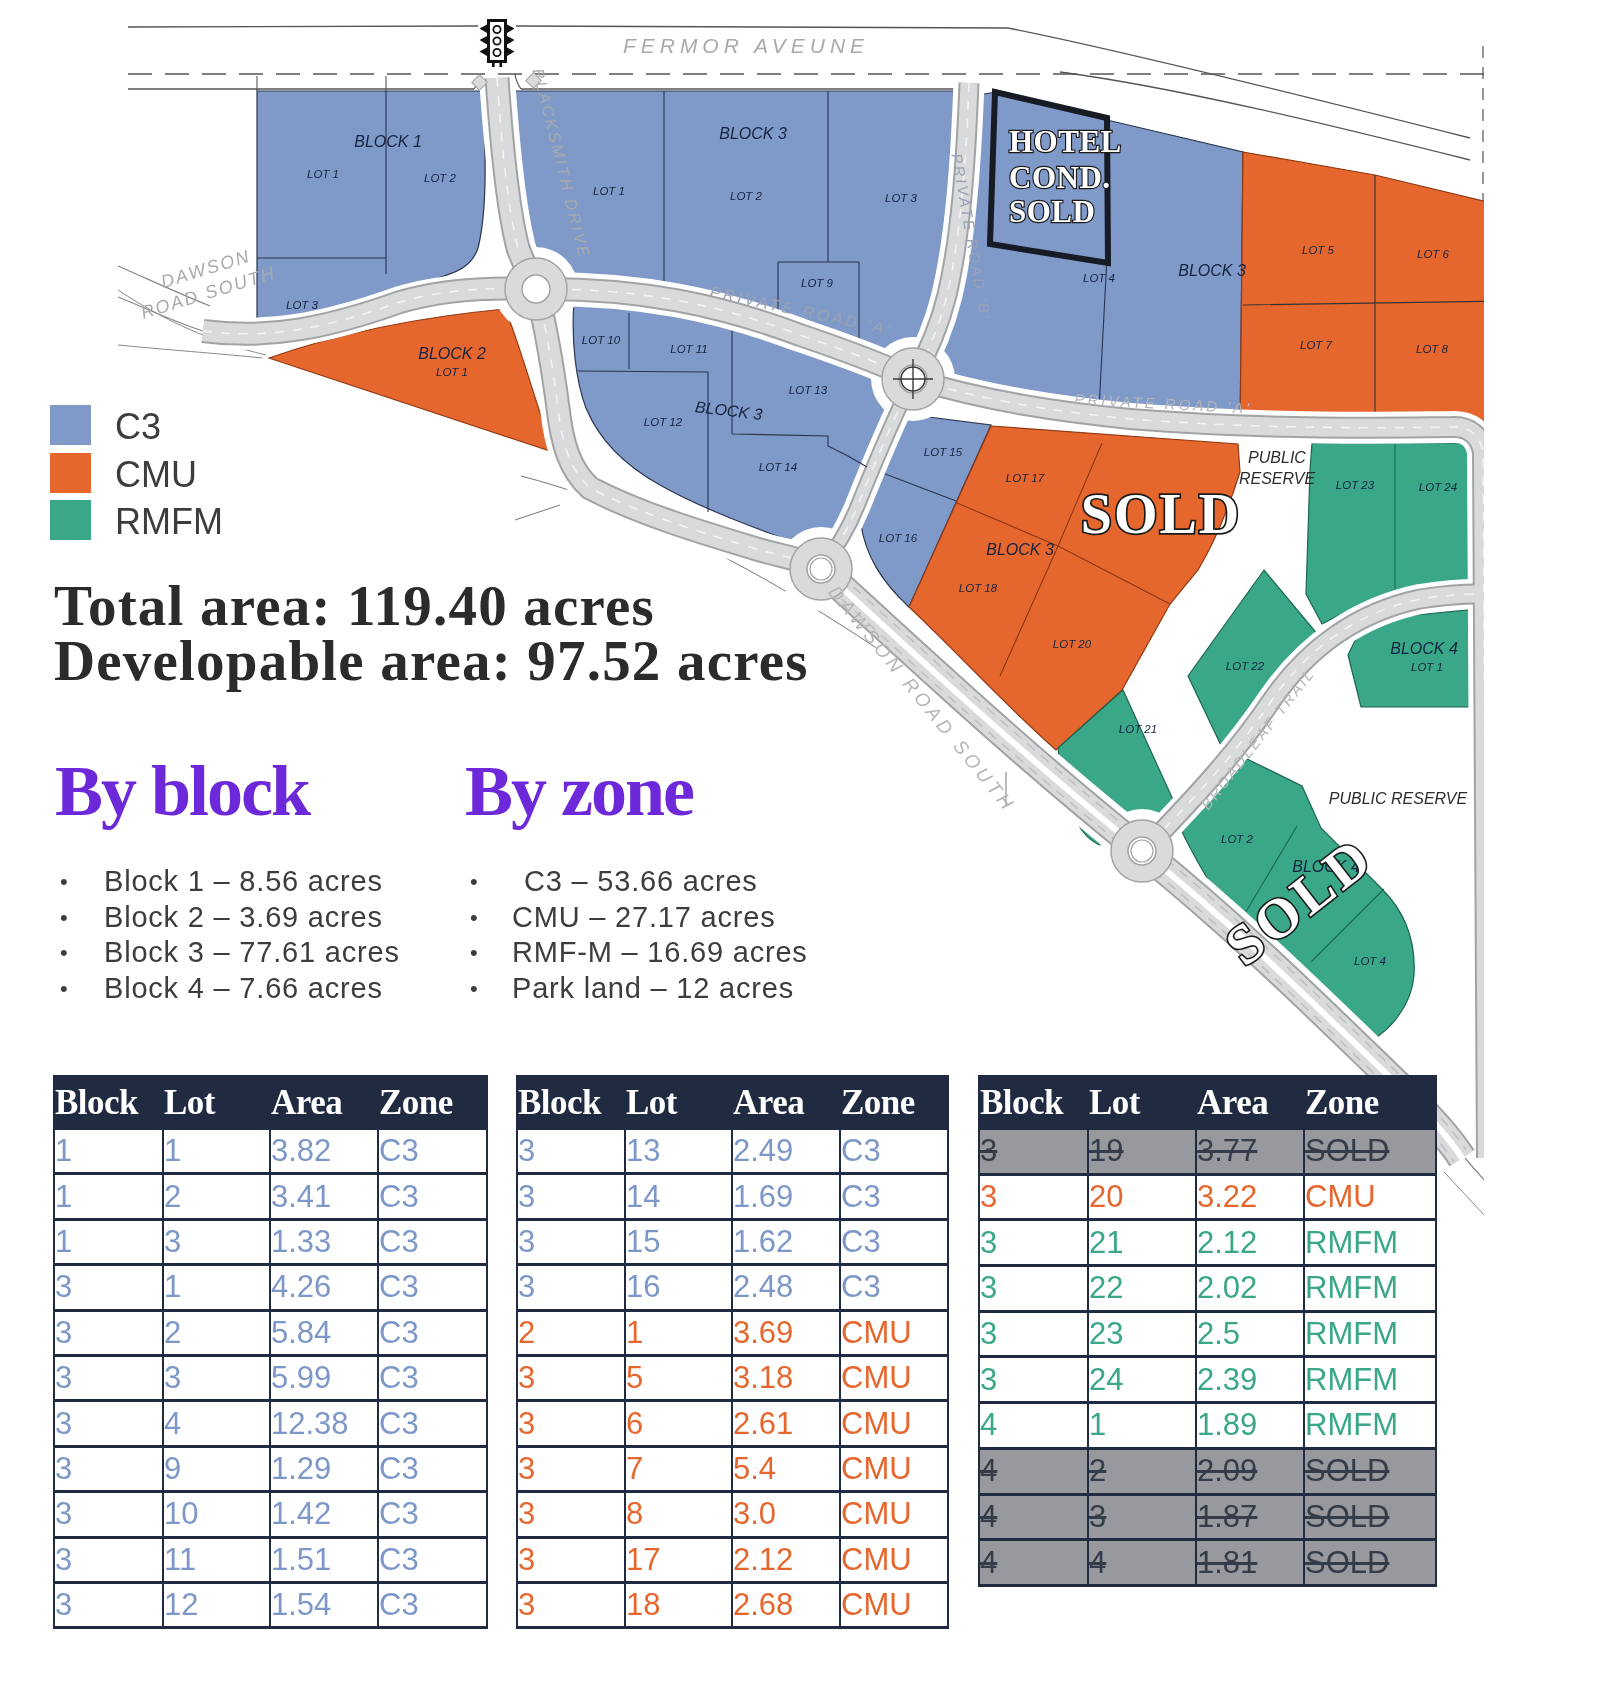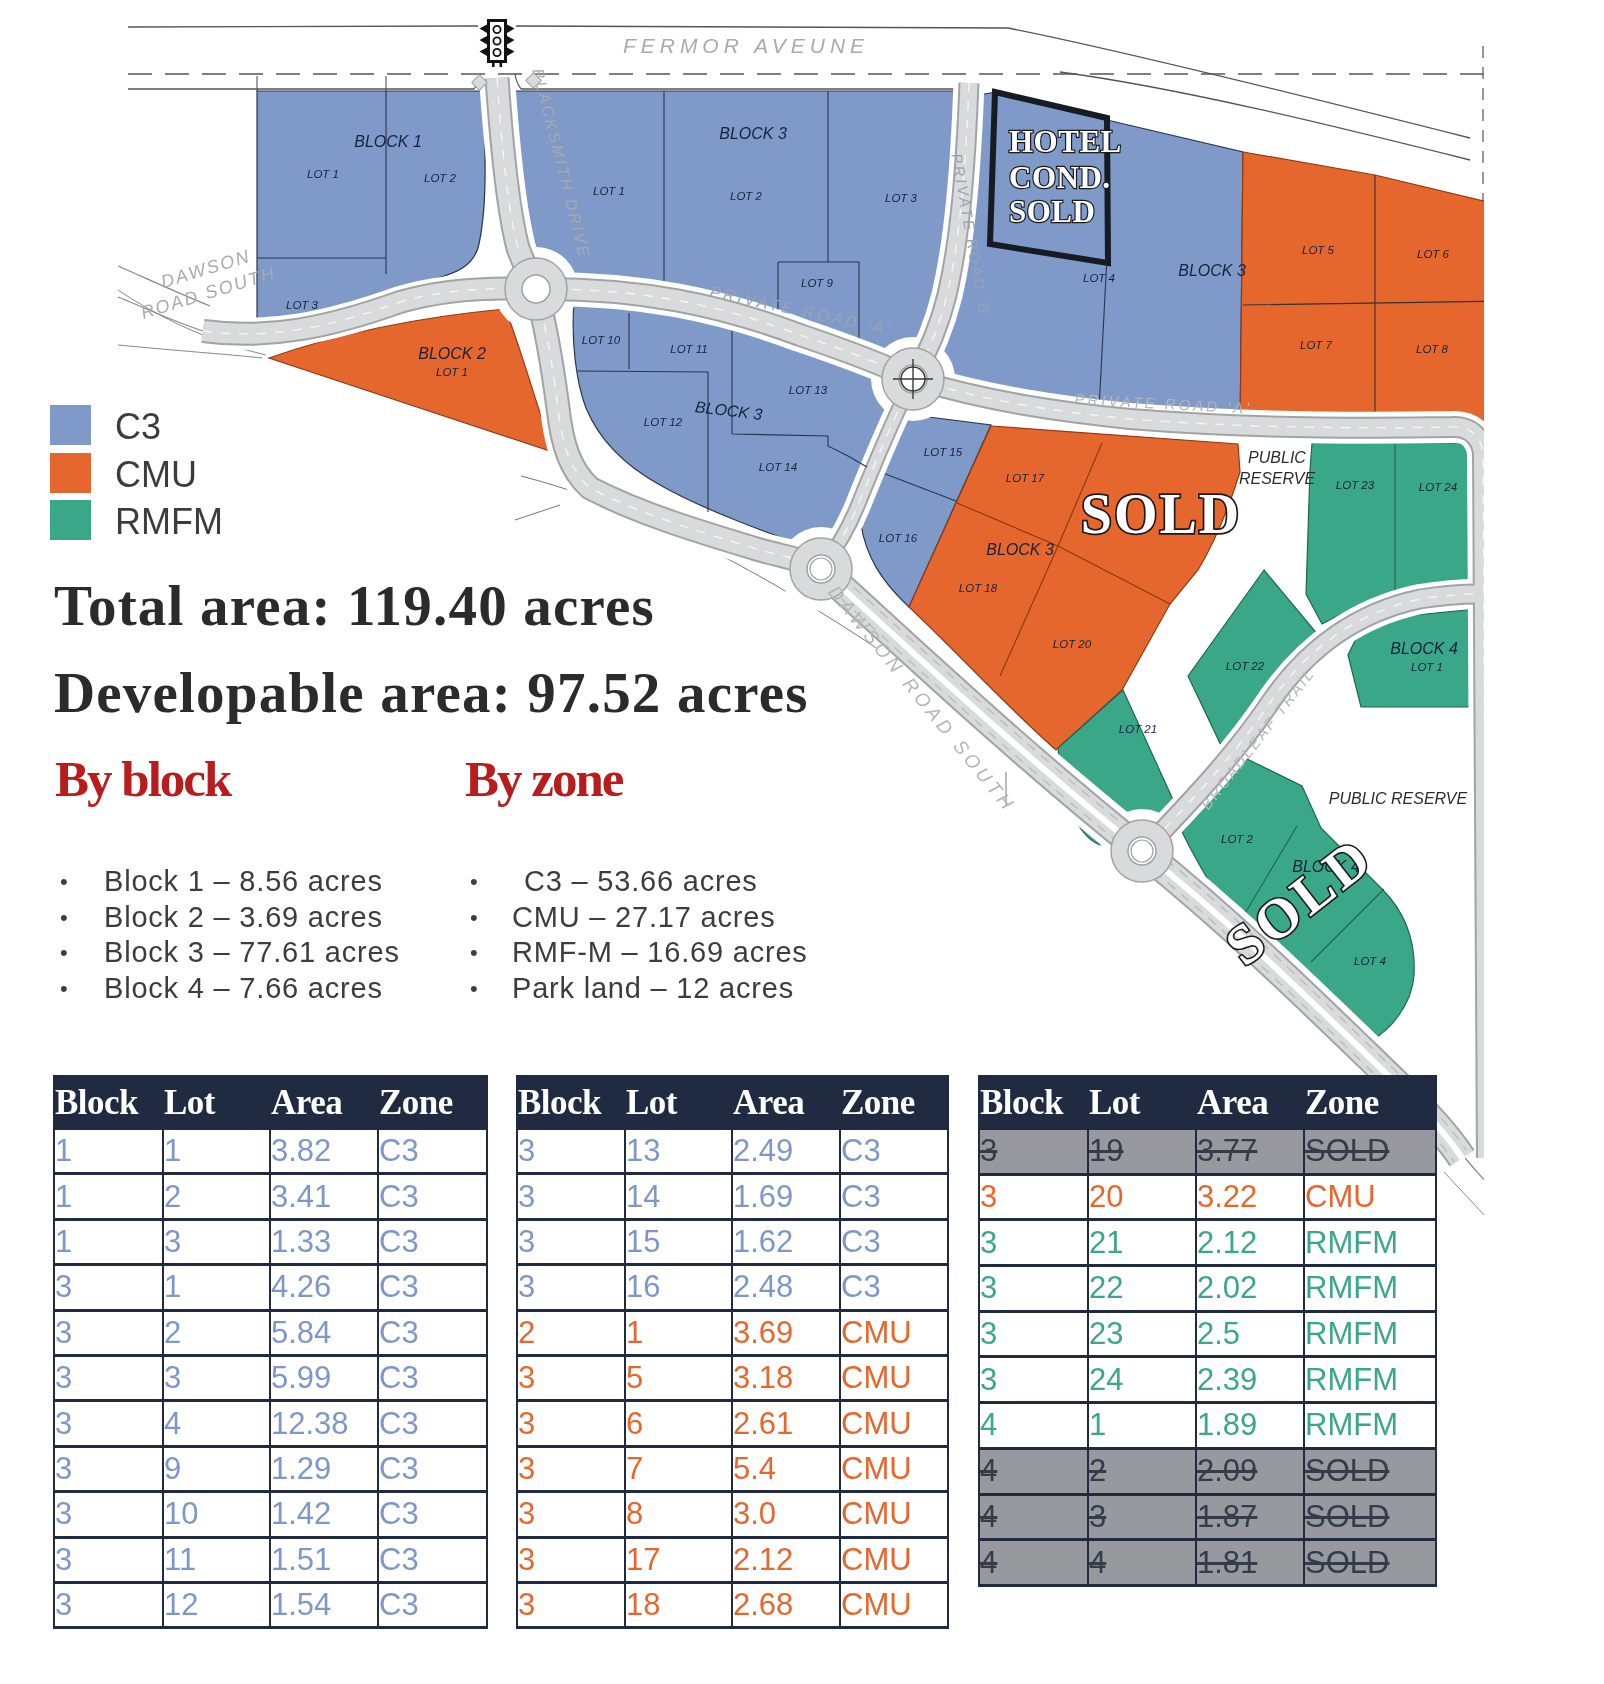--- a/index.html
+++ b/index.html
@@ -1,22 +1,22 @@
 <!DOCTYPE html>
 <html><head>
 <meta charset="utf-8">
 <style>
   html,body{margin:0;padding:0;background:#ffffff;}
   .page{position:relative;width:1484px;height:1684px;overflow:hidden;background:#ffffff;
         font-family:"Liberation Sans",sans-serif;}
   .map{position:absolute;left:0;top:0;}
   .bigstat{position:absolute;left:54px;color:#2b2b2b;font-family:"Liberation Serif",serif;
            font-weight:bold;font-size:57px;letter-spacing:1.2px;white-space:nowrap;}
-  .heading{position:absolute;color:#b91c1c;font-family:"Liberation Serif",serif;
-           font-weight:bold;font-size:51px;letter-spacing:-2px;}
+  .heading{position:absolute;color:#6d28d9;font-family:"Liberation Serif",serif;
+           font-weight:bold;font-size:72px;letter-spacing:-2px;}
   .legend-row{position:absolute;left:50px;width:500px;height:40px;}
   .legend-sq{position:absolute;left:0;top:0;width:41px;height:40px;}
   .legend-lab{position:absolute;left:65px;top:1px;font-size:36px;color:#3c3c3c;}
   .blist{position:absolute;font-size:29px;letter-spacing:0.8px;color:#3d3d3d;}
   .blist .li{position:relative;height:35.6px;line-height:35.6px;white-space:nowrap;}
   .blist .b{position:absolute;left:0;top:0;font-size:22px;}
   .blist .t{position:absolute;top:0;}
   table.zt{position:absolute;border-collapse:collapse;table-layout:fixed;
            font-size:31px;text-align:left;}
   table.zt td{border:3px solid #202b41;border-left-width:2px;border-right-width:2px;padding:0;overflow:hidden;}
@@ -304,21 +304,21 @@
       <div class="legend-lab">CMU</div>
     </div>
 
 <div class="legend-row" style="top:500px;">
       <div class="legend-sq" style="background:#3aa788;"></div>
       <div class="legend-lab">RMFM</div>
     </div>
 
 <div class="bigstat" style="top:573px;">Total area: 119.40 acres</div>
 
-<div class="bigstat" style="top:660px;">Developable area: 97.52 acres</div>
+<div class="bigstat" style="top:628px;">Developable area: 97.52 acres</div>
 
 <div class="heading" style="left:55px;top:750px;">By block</div>
 
 <div class="heading" style="left:465px;top:750px;">By zone</div>
 
 <div class="blist" style="left:60px;top:864px;">
 <div class="li">
         <span class="b">•</span>
         <span class="t" style="left:44px;">Block 1 – 8.56 acres</span>
       </div>

